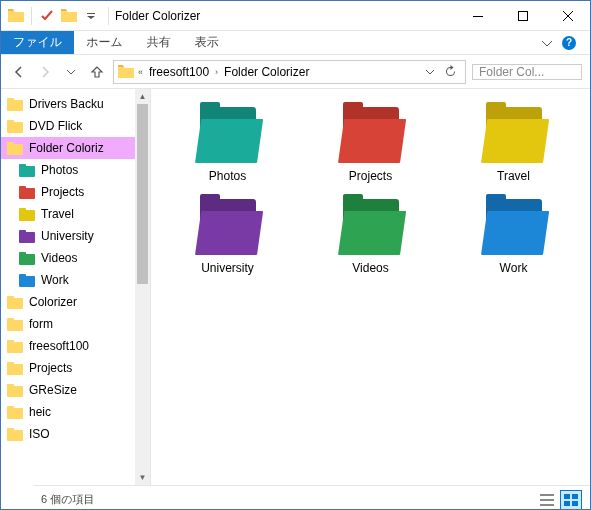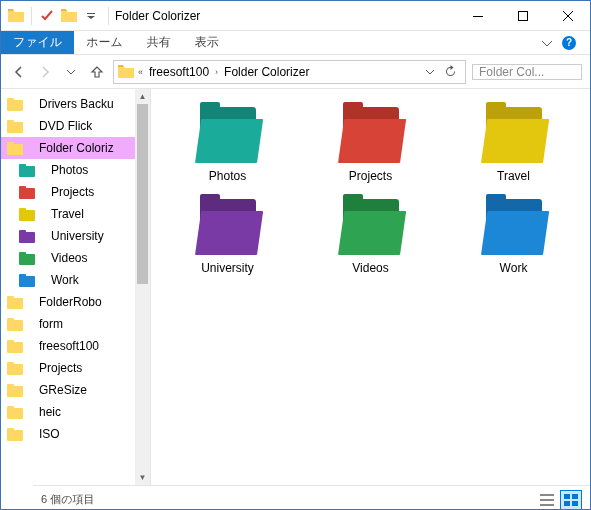--- a/index.html
+++ b/index.html
@@ -23,21 +23,21 @@
 .navbtn.disabled{color:#ccc;}
 .breadcrumb { flex:1; height:24px; border:1px solid #ccc; display:flex; align-items:center; padding:0 4px; gap:2px; background:#fff;}
 .bc-seg{display:flex;align-items:center;gap:2px;font-size:12px;color:#000;padding:0 2px;}
 .bc-caret{font-size:9px;color:#555;padding:0 2px;}
 .bc-refresh{display:flex;align-items:center;padding:0 4px;color:#555;}
 .bc-spacer{flex:1;}
 .bc-drop{font-size:9px;color:#555;padding:0 4px;}
 .searchbox { width:110px; height:16px; border:1px solid #ccc; display:flex; align-items:center; padding:0 6px; color:#888; background:#fff; overflow:hidden; white-space:nowrap; text-overflow:ellipsis;}
 .content { display:flex; height: calc(510px - 30px - 24px - 34px - 24px - 2px); }
 .treepane { width:150px; border-right:1px solid #e5e5e5; overflow:hidden; position:relative; padding-top:4px; padding-bottom:4px;}
-.treeitem { display:flex; align-items:center; height:22px; gap:12px; padding-left:6px; overflow:hidden; white-space:nowrap;}
+.treeitem { display:flex; align-items:center; height:22px; gap:2px; padding-left:6px; overflow:hidden; white-space:nowrap;}
 .treeitem.indent1{padding-left:18px;}
 .treeitem.sel{background:#f0abfc;}
 .folder-mini{width:16px;height:13px;position:relative;margin-right:4px;flex-shrink:0;}
 .folder-mini::before{content:'';position:absolute;left:0;top:0;width:7px;height:3px;background:var(--fc,#ffd765);border-radius:1px 1px 0 0;}
 .folder-mini::after{content:'';position:absolute;left:0;top:2px;width:16px;height:11px;background:var(--fc,#ffd765);border-radius:1px;}
 .treelabel{font-size:12px;color:#000;overflow:hidden;text-overflow:ellipsis;}
 .scrolltrack{position:absolute;right:0;top:0;bottom:0;width:15px;background:#f0f0f0;}
 .scrollbtn{height:15px;background:#f0f0f0;display:flex;align-items:center;justify-content:center;font-size:8px;color:#666;}
 .scrollthumb{position:absolute;left:2px;right:2px;top:15px;height:180px;background:#c0c0c0;}
 .mainpane { flex:1; padding:18px 10px; overflow:auto;}
@@ -206,21 +206,21 @@
         <div class="treeitem indent1">
           <div class="folder-mini" style="--fc: #2ea351;"></div>
           <div class="treelabel">Videos</div>
         </div>
         <div class="treeitem indent1">
           <div class="folder-mini" style="--fc: #1b87d6;"></div>
           <div class="treelabel">Work</div>
         </div>
         <div class="treeitem">
           <div class="folder-mini" style="--fc: #ffd765;"></div>
-          <div class="treelabel">FolderRobo</div>
+          <div class="treelabel">Colorizer</div>
         </div>
         <div class="treeitem">
           <div class="folder-mini" style="--fc: #ffd765;"></div>
           <div class="treelabel">form</div>
         </div>
         <div class="treeitem">
           <div class="folder-mini" style="--fc: #ffd765;"></div>
           <div class="treelabel">freesoft100</div>
         </div>
         <div class="treeitem">

